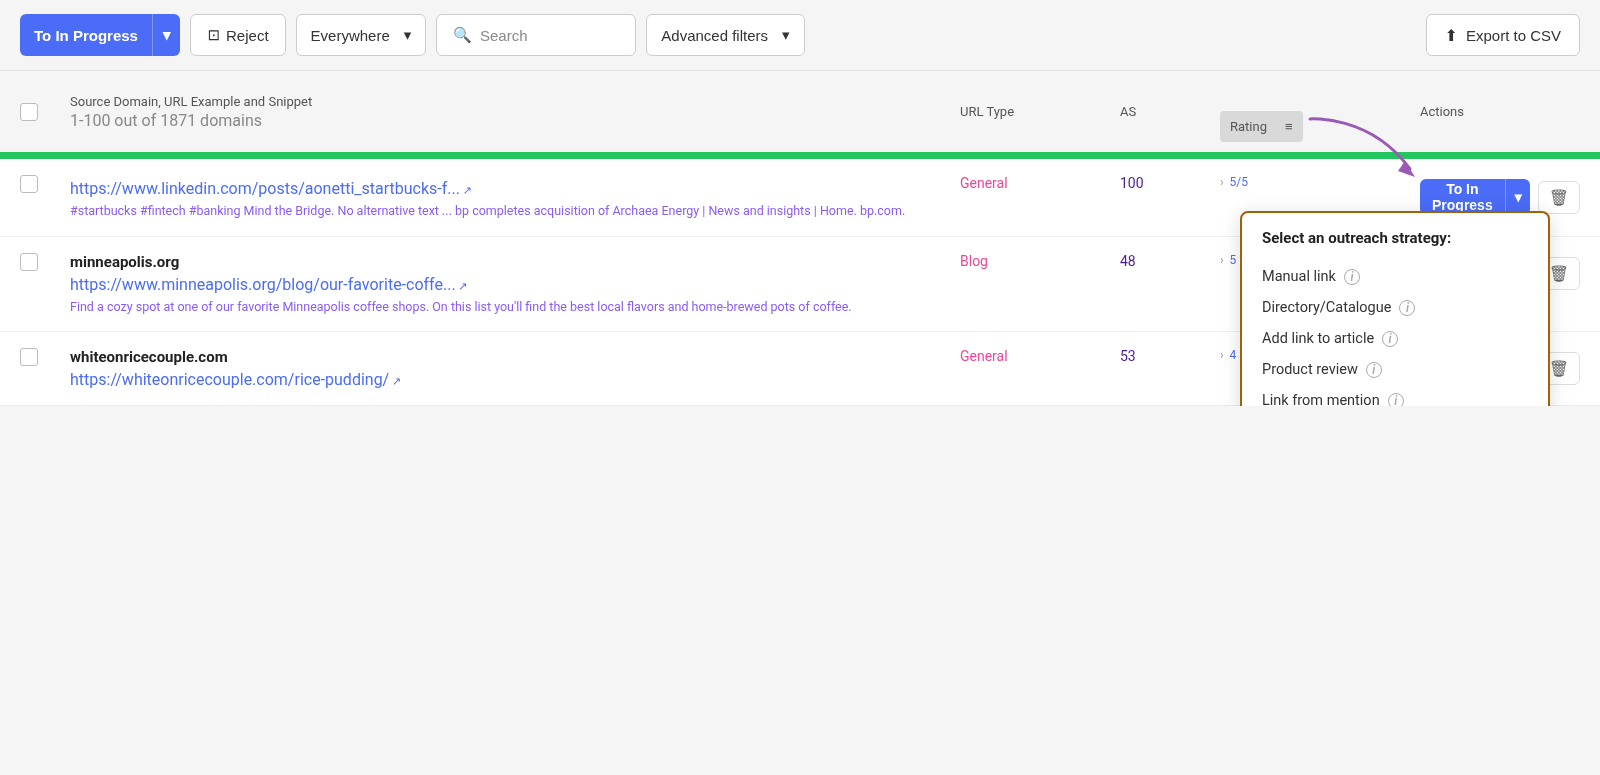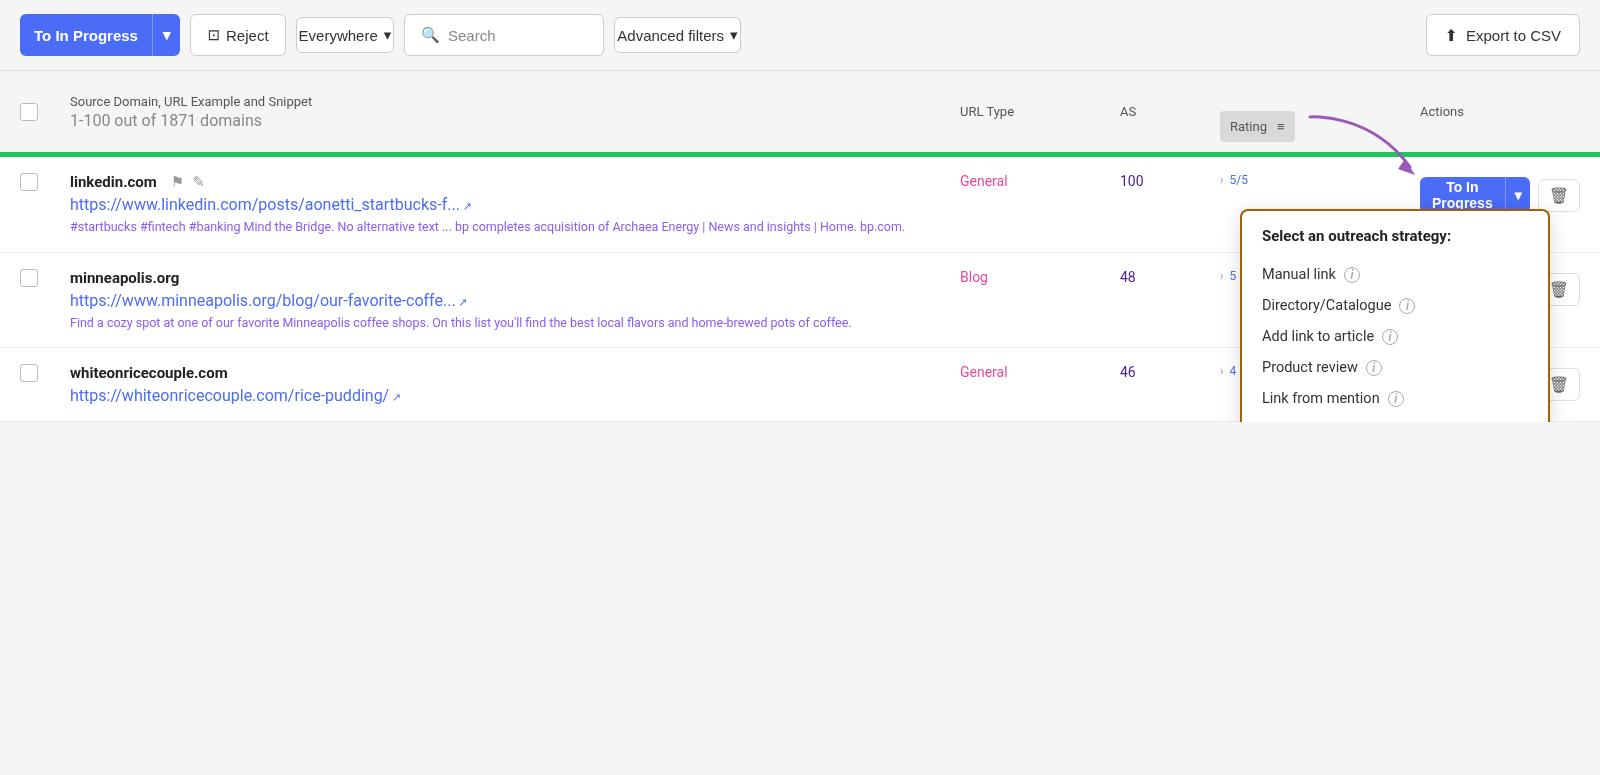--- a/index.html
+++ b/index.html
@@ -56,27 +56,27 @@
       border-radius: 6px;
       padding: 0 16px;
       height: 42px;
       font-size: 15px;
       cursor: pointer;
     }
 
     .btn-dropdown {
       display: flex;
       align-items: center;
-      gap: 6px;
+      gap: 14px;
       background: white;
       color: #333;
       border: 1.5px solid #ccc;
       border-radius: 6px;
-      padding: 0 2px;
-      height: 36px;
+      padding: 0 14px;
+      height: 42px;
       font-size: 15px;
       cursor: pointer;
     }
 
     .search-btn {
       display: flex;
       align-items: center;
       gap: 8px;
       background: white;
       border: 1.5px solid #ccc;
@@ -103,21 +103,21 @@
       cursor: pointer;
       margin-left: auto;
     }
 
     .table-header {
       display: grid;
       grid-template-columns: 50px 1fr 160px 100px 200px 160px;
       align-items: center;
       background: #f5f5f5;
       padding: 10px 20px;
-      border-bottom: 5px solid #22c55e;
+      border-bottom: 7px solid #22c55e;
       color: #555;
       font-size: 13px;
     }
 
     .table-header .col-rating {
       background: #d9d9d9;
       padding: 8px 10px;
       border-radius: 4px;
       display: flex;
       align-items: center;
@@ -378,46 +378,39 @@
   <div>
     <div class="checkbox"></div>
   </div>
   <div>
     <div>Source Domain, URL Example and Snippet</div>
     <div class="subtext">1-100 out of 1871 domains</div>
   </div>
   <div>URL Type</div>
   <div>AS</div>
   <div>
-    <div class="col-rating" style="display:inline-flex;align-items:flex-start;gap:10px;margin-top:30px;">
+    <div class="col-rating" style="display:inline-flex;align-items:flex-start;gap:18px;margin-top:30px;">
       <span>Rating</span>
       <span style="font-size:13px;">≡</span>
     </div>
   </div>
   <div style="text-align:left;">Actions</div>
 </div>
 
 <div class="table-row first-row-wrapper" style="position:relative;">
 
   <svg class="curved-arrow-container" viewBox="0 0 140 90" fill="none" xmlns="http://www.w3.org/2000/svg">
     <path d="M 20 10 C 20 10, 80 5, 120 60" stroke="#9b59b6" stroke-width="3" fill="none" stroke-linecap="round"></path>
     <polygon points="115,52 125,68 108,62" fill="#9b59b6"></polygon>
   </svg>
 
   <div>
     <div class="checkbox"></div>
   </div>
   <div class="col-domain">
-    <div class="domain-line">
-      <span class="domain-name">linkedin.com</span>
-      <span class="row-icons">
-        <span class="icon-btn" style="font-size:15px;">⚑</span>
-        <span class="icon-btn" style="font-size:15px;">✎</span>
-      </span>
-    </div>
     <div class="domain-url ext-link">https://www.linkedin.com/posts/aonetti_startbucks-f...</div>
     <div class="domain-snippet">#startbucks #fintech #banking Mind the Bridge. No alternative text ... bp completes acquisition of Archaea Energy | News and insights | Home. bp.com.</div>
   </div>
   <div class="col-urltype">General</div>
   <div class="col-as">100</div>
   <div class="rating-cell col-rating">
     <span class="rating-chevron">›</span>
     <span class="rating-value">5/5</span>
   </div>
   <div class="col-actions actions-cell">
@@ -488,21 +481,21 @@
 
 <div class="table-row">
   <div>
     <div class="checkbox"></div>
   </div>
   <div class="col-domain">
     <div class="domain-name">whiteonricecouple.com</div>
     <div class="domain-url ext-link">https://whiteonricecouple.com/rice-pudding/</div>
   </div>
   <div class="col-urltype">General</div>
-  <div class="col-as">46</div>
+  <div class="col-as">53</div>
   <div class="rating-cell">
     <span class="rating-chevron">›</span>
     <span class="rating-value">4</span>
   </div>
   <div class="col-actions actions-cell">
     <button class="btn-delete">
       <span>🗑</span>
     </button>
   </div>
 </div>

